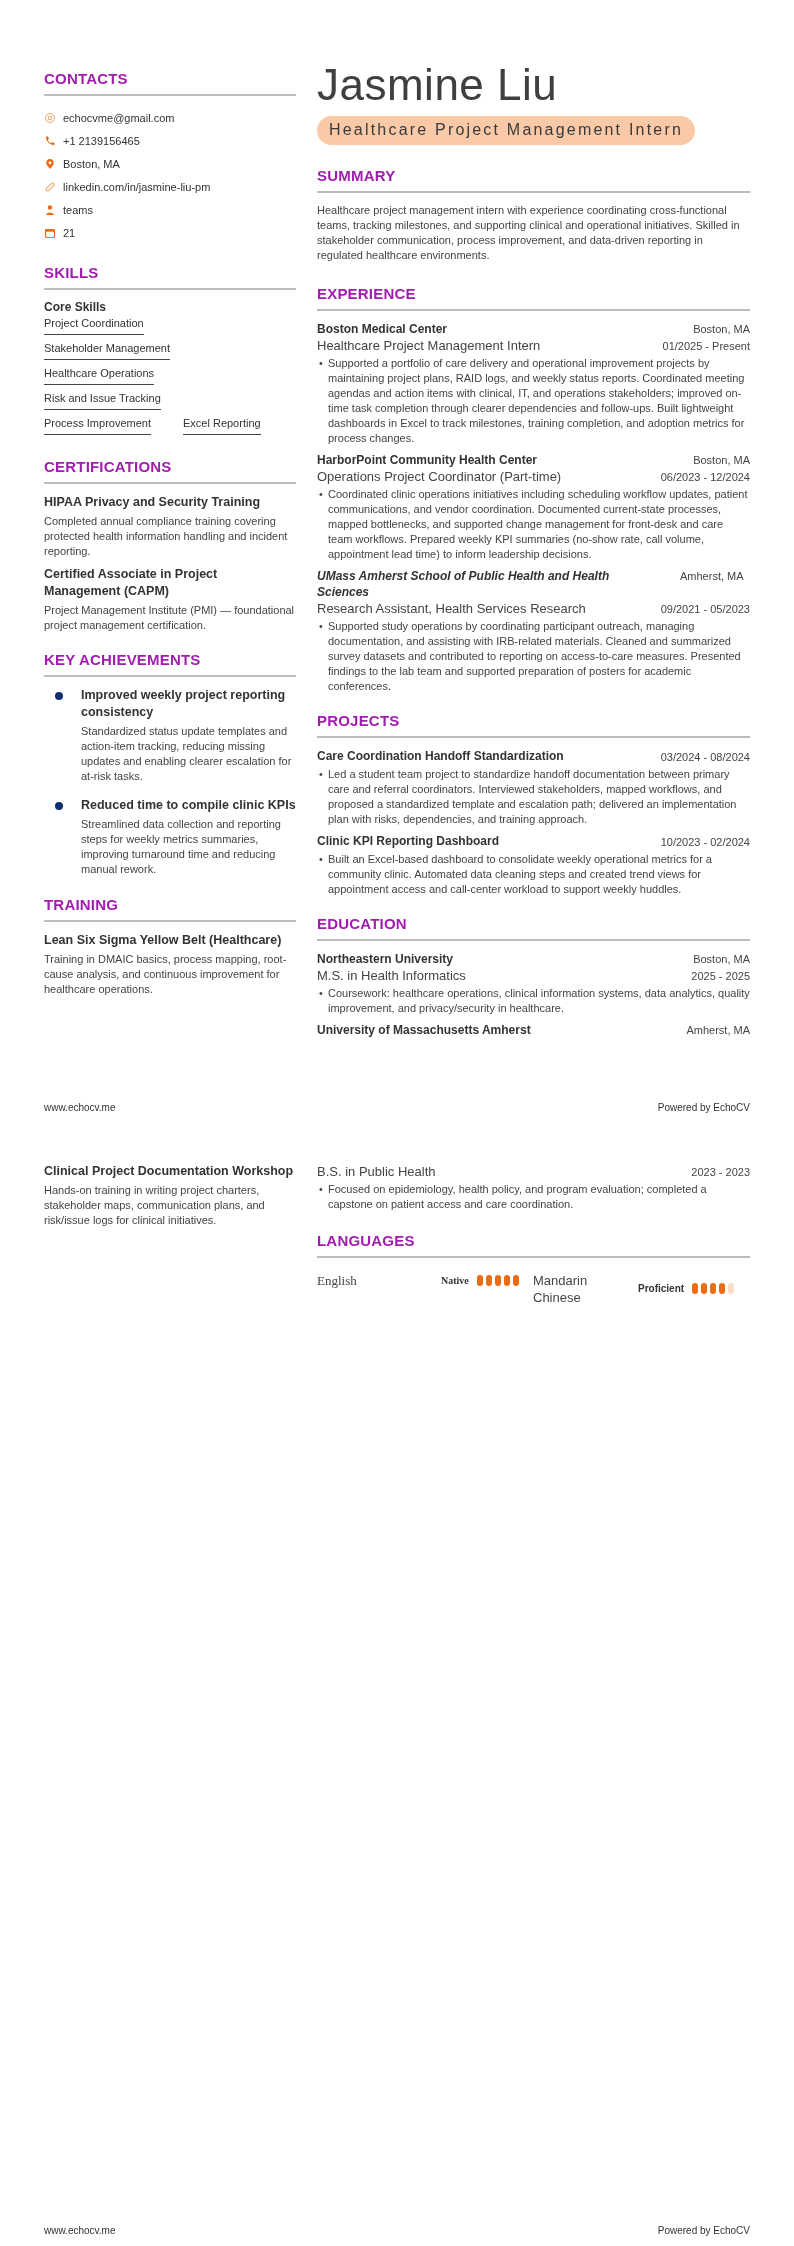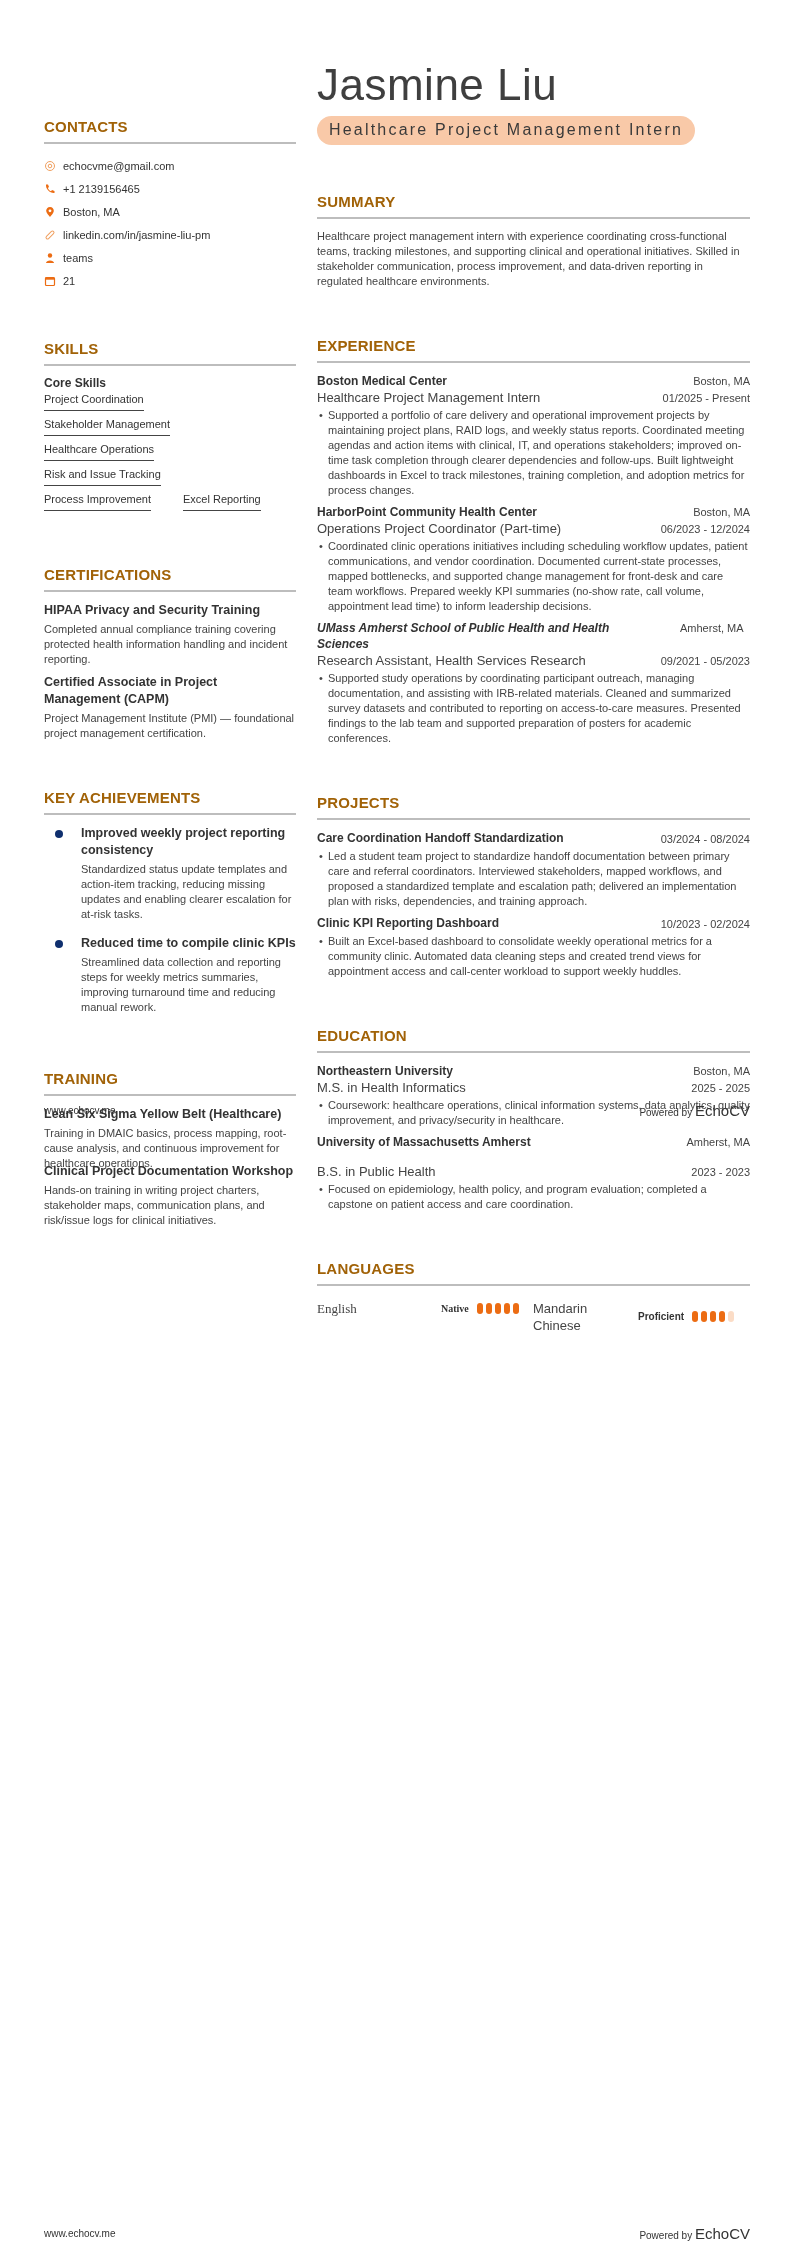--- a/index.html
+++ b/index.html
@@ -2,21 +2,21 @@
 <html><head>
 <meta charset="utf-8">
 <style>
   * { box-sizing: border-box; margin: 0; padding: 0; }
   body { width: 794px; height: 2246px; background: #ffffff; font-family: "Liberation Sans", sans-serif; color: #3a3a3a; position: relative; overflow: hidden; }
   .page { position: absolute; left: 0; width: 794px; }
   .page1 { top: 0; height: 1123px; }
   .page2 { top: 1123px; height: 1123px; }
   .left { position: absolute; left: 44px; width: 252px; }
   .right { position: absolute; left: 317px; width: 433px; }
-  .sec-title { color: #a16207; font-weight: 700; font-size: 15px; letter-spacing: 0.2px; padding-bottom: 7px; border-bottom: 2px solid #bdbdbd; margin-bottom: 10px; margin-top: 48px; }
+  .sec-title { color: #a21caf; font-weight: 700; font-size: 15px; letter-spacing: 0.2px; padding-bottom: 7px; border-bottom: 2px solid #bdbdbd; margin-bottom: 10px; }
   .contact-row { display: flex; align-items: center; font-size: 11px; height: 23px; color: #333; }
   .contact-row .ic { width: 12px; height: 12px; margin-right: 7px; display: inline-flex; align-items: center; justify-content: center; }
   .ic svg { width: 12px; height: 12px; }
   .skill-group { font-weight: 700; font-size: 12px; color: #333; margin-top: 2px; margin-bottom: 3px; }
   .skills { display: flex; flex-wrap: wrap; column-gap: 32px; }
   .skill { font-size: 11px; color: #333; padding-bottom: 5px; border-bottom: 1.5px solid #444; margin-bottom: 7px; }
   .item-title { font-weight: 700; font-size: 12.5px; color: #333; line-height: 17px; }
   .item-desc { font-size: 11px; line-height: 15px; color: #444; margin-top: 3px; margin-bottom: 7px; }
   .ach { display: flex; margin-bottom: 6px; }
   .ach .dot { width: 8px; height: 8px; background: #0f2f6e; border-radius: 50%; margin: 5px 18px 0 11px; flex-shrink: 0; }
@@ -24,21 +24,21 @@
   .role-pill { display: inline-block; background: #f9c9a8; color: #3a3a3a; font-size: 16px; letter-spacing: 2.2px; padding: 5px 12px 6px 12px; border-radius: 15px; margin-top: 8px; }
   .summary { font-size: 11px; line-height: 15px; color: #444; }
   .row { display: flex; justify-content: space-between; align-items: flex-start; }
   .org { font-weight: 700; font-size: 12px; color: #333; line-height: 16px; }
   .loc { font-size: 11px; color: #444; text-align: right; line-height: 16px; }
   .pos { font-size: 13px; color: #444; line-height: 18px; }
   .dates { font-size: 11px; color: #444; white-space: nowrap; line-height: 18px; }
   .bullet { display: flex; font-size: 11px; line-height: 15px; color: #444; margin-top: 1px; margin-bottom: 6px; }
   .bullet .b { width: 11px; flex-shrink: 0; padding-left: 2px; }
   .footer { position: absolute; left: 44px; right: 44px; display: flex; justify-content: space-between; align-items: center; font-size: 10px; color: #333; }
-  .footer .brand { font-size: 15px; color: #333; }
+  .footer .brand { font-size: 10px; color: #333; }
   .lang-row { display: flex; align-items: flex-start; }
   .lang-name { font-size: 13px; color: #444; line-height: 17px; }
   .lang-level { font-size: 10px; font-weight: 700; color: #333; margin-right: 8px; }
   .pips { display: inline-flex; gap: 3px; }
   .pip { width: 6px; height: 11px; border-radius: 3px; background: #ec6c13; }
   .pip.off { background: #fbdcc6; }
 </style>
 </head>
 <body>
 

